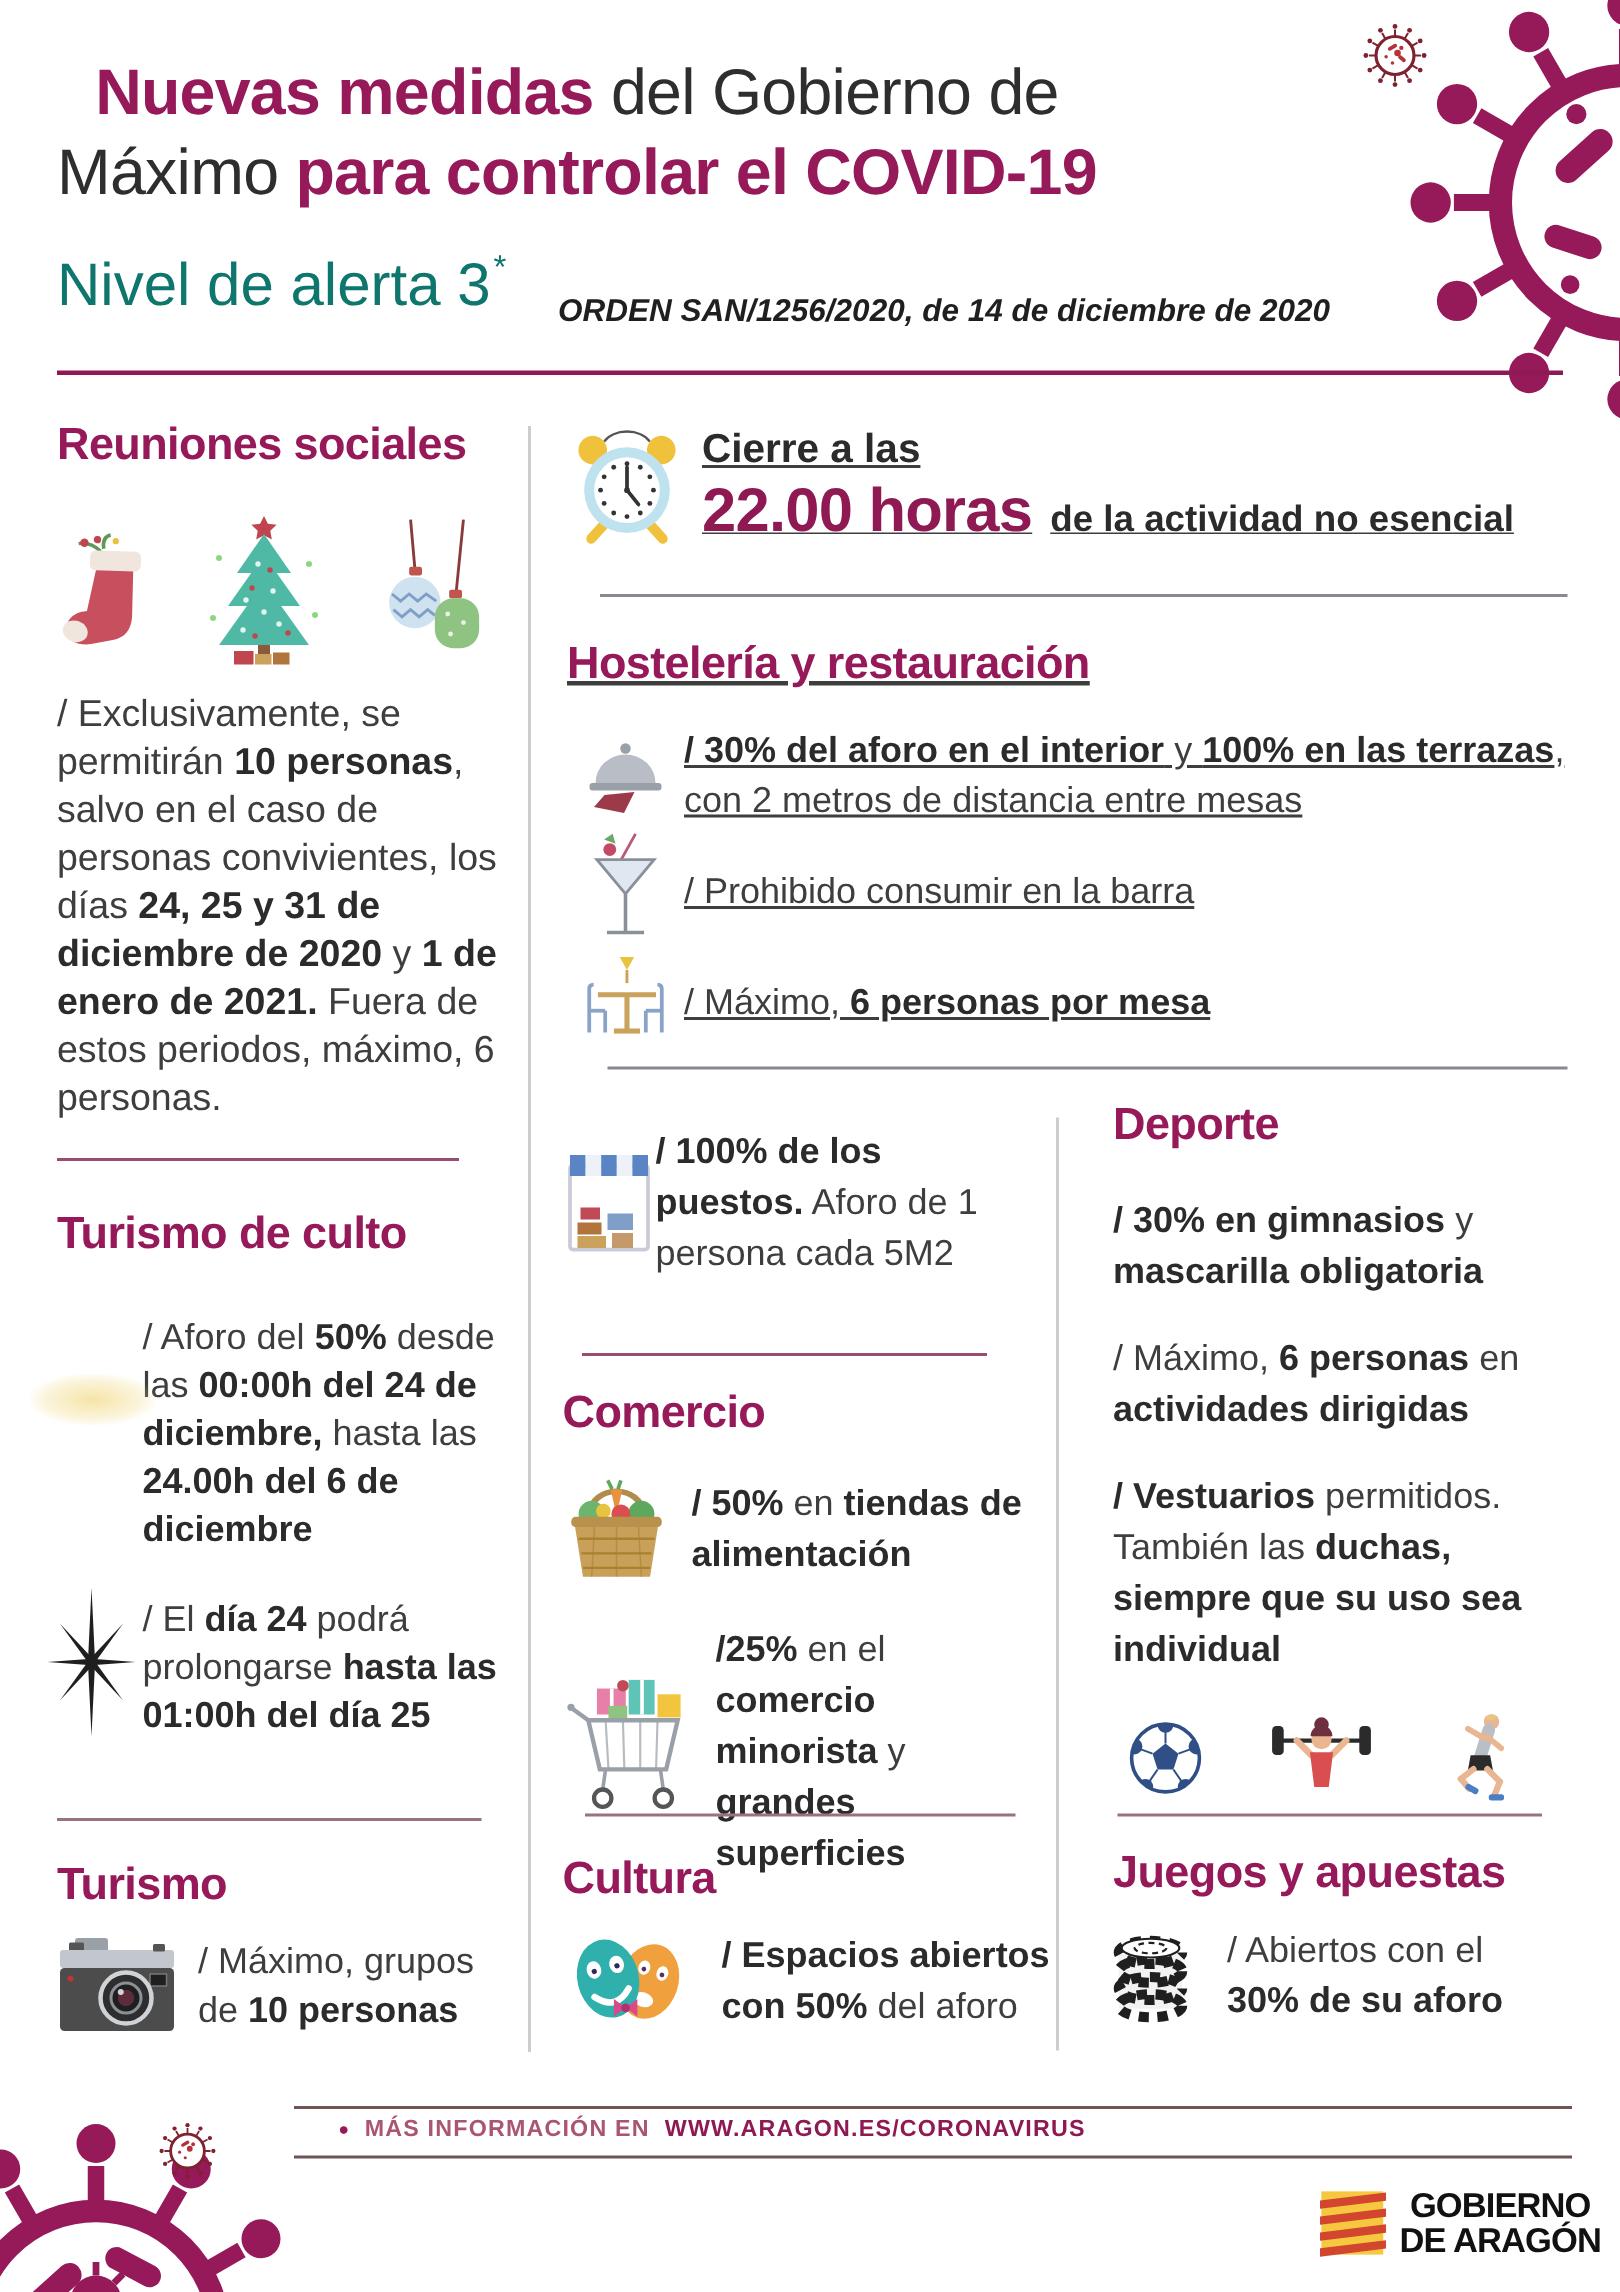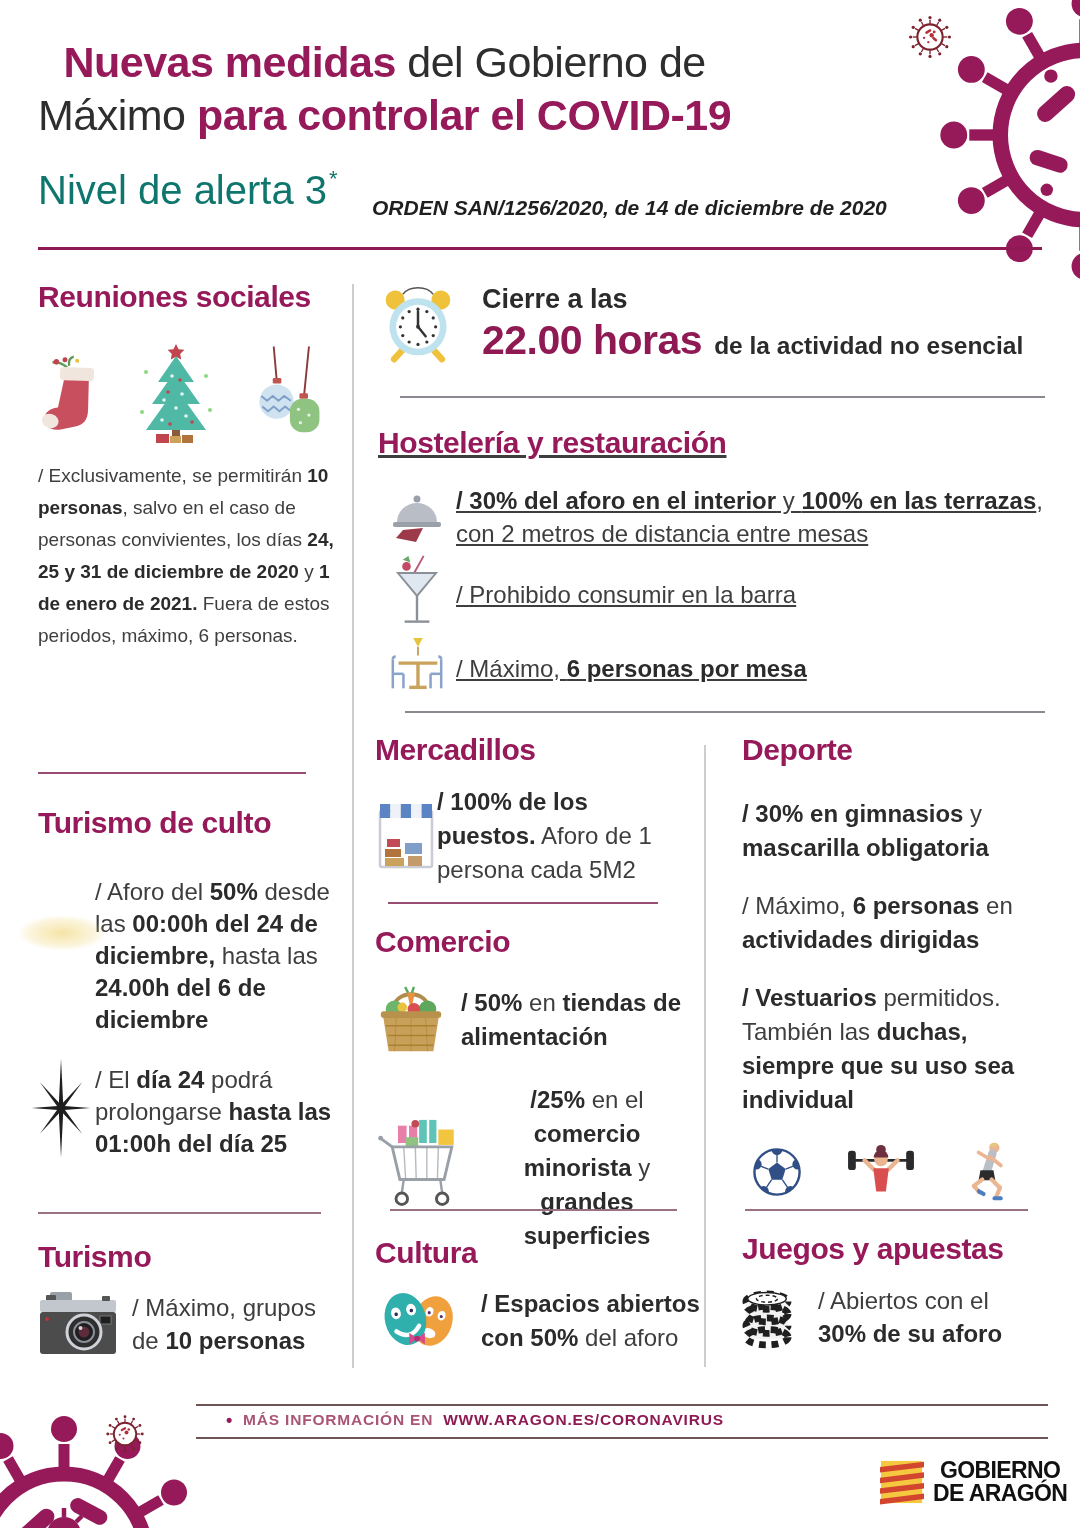--- a/index.html
+++ b/index.html
@@ -16,21 +16,21 @@
   .rule { position:absolute; height:2px; }
   #rule-title { left:38px; top:247px; width:1004px; height:3px; background:#8f1a53; }
 
   
   .vdiv { position:absolute; width:2px; background:#cdcdcd; }
   #vdiv-1 { left:352px; top:284px; height:1084px; }
   #vdiv-2 { left:704px; top:745px; height:622px; }
 
   
   .heading { font-size:30px; font-weight:700; color:#96195a; letter-spacing:-0.4px; }
-  .para { font-size:19px; line-height:32px; color:#3e3e3e; }
+  .para { font-size:25px; line-height:32px; color:#3e3e3e; }
   .body-md { font-size:24px; line-height:34px; color:#3e3e3e; }
   .rich .b { font-weight:700; color:#2b2b2b; }
   .sec { position:absolute; }
   .row { display:flex; align-items:center; }
   .icon { display:inline-block; line-height:0; }
   svg { display:block; }
 
   
   #sec-reuniones { left:38px; top:280px; width:296px; }
   #reuniones-icons { display:flex; align-items:flex-end; gap:30px; margin-top:14px; height:118px; }
@@ -42,42 +42,42 @@
   #culto-item-2 { margin-top:28px; }
   #candle-glow { position:absolute; left:-18px; top:40px; width:84px; height:34px;
                  background:radial-gradient(ellipse at center, rgba(240,214,120,0.65) 0%, rgba(240,214,120,0.25) 55%, rgba(240,214,120,0) 75%); }
   #star-wrap { position:absolute; left:-10px; top:-8px; }
   #rule-turismo { left:38px; top:1212px; width:283px; background:#9a7083; }
   #sec-turismo { left:38px; top:1240px; width:305px; }
   #sec-turismo .row { margin-top:16px; gap:14px; align-items:center; }
 
   
   #sec-cierre { left:378px; top:278px; width:665px; display:flex; align-items:flex-start; }
-  #cierre-text { margin-left:24px; padding-top:6px; }
+  #cierre-text { margin-left:10px; padding-top:6px;text-decoration:underline; }
   #cierre-lead { font-size:27px; font-weight:700; color:#2b2b2b; }
   #cierre-line2 { margin-top:2px; white-space:nowrap; }
   #cierre-time { font-size:41px; font-weight:700; color:#8f1a53; letter-spacing:-0.5px; }
   #cierre-tail { font-size:24.5px; font-weight:700; color:#2b2b2b; margin-left:12px; }
   #rule-cierre { left:400px; top:396px; width:645px; background:#8d8791; }
   #sec-hosteleria { left:378px; top:426px; width:667px;text-decoration:underline; }
   .host-row { display:flex; align-items:center; }
   .host-icon-cell { width:78px; flex:0 0 78px; display:flex; justify-content:center; }
   #host-row-1 { margin-top:24px; min-height:66px; }
   #host-row-2 { margin-top:4px; min-height:78px; }
   #host-row-3 { margin-top:2px; min-height:64px; }
   .host-text { font-size:24px; line-height:33px; }
   #rule-host { left:405px; top:711px; width:640px; background:#8d8791; }
 
   
   #sec-mercadillos { left:375px; top:733px; width:316px; }
   #sec-mercadillos .row { margin-top:18px; align-items:center; }
   #rule-comercio { left:388px; top:902px; width:270px; background:#9a4d72; }
   #sec-comercio { left:375px; top:925px; width:322px; }
   #comercio-row-1 { margin-top:22px; gap:14px; }
-  #comercio-row-2 { margin-top:24px; gap:8px;text-align:center; }
+  #comercio-row-2 { margin-top:24px; gap:8px; }
   #rule-cultura { left:390px; top:1209px; width:287px; background:#9a7083; }
   #sec-cultura { left:375px; top:1236px; width:336px; }
   #sec-cultura .row { margin-top:12px; gap:14px; }
 
   
   #sec-deporte { left:742px; top:733px; width:297px; }
   #sec-deporte .body-md { margin-top:24px; }
   #sec-deporte .body-md.first { margin-top:30px; }
   #deporte-icons { display:flex; align-items:center; gap:46px; margin-top:22px; padding-left:10px; }
   #rule-juegos { left:745px; top:1209px; width:283px; background:#9a7083; }
@@ -516,21 +516,20 @@
         </g>
       </svg>
     </span>
     <p class="host-text rich"><span>/  Máximo, </span><span class="b">6 personas por mesa</span></p>
   </div>
 </section>
 
 <div class="rule" id="rule-host"></div>
 
 <section class="sec" id="sec-mercadillos">
-  <h2 class="heading">Mercadillos</h2>
   <div class="row">
     <span class="icon">
       <svg width="62" height="74" viewBox="0 0 62 74">
         <rect x="5" y="12" width="52" height="56" rx="2" fill="#ffffff" stroke="#c9ccd6" stroke-width="2.5"></rect>
         <g>
           <rect x="5" y="5" width="10.4" height="14" fill="#5b84c4"></rect>
           <rect x="15.4" y="5" width="10.4" height="14" fill="#eef2f8"></rect>
           <rect x="25.8" y="5" width="10.4" height="14" fill="#5b84c4"></rect>
           <rect x="36.2" y="5" width="10.4" height="14" fill="#eef2f8"></rect>
           <rect x="46.6" y="5" width="10.4" height="14" fill="#5b84c4"></rect>

